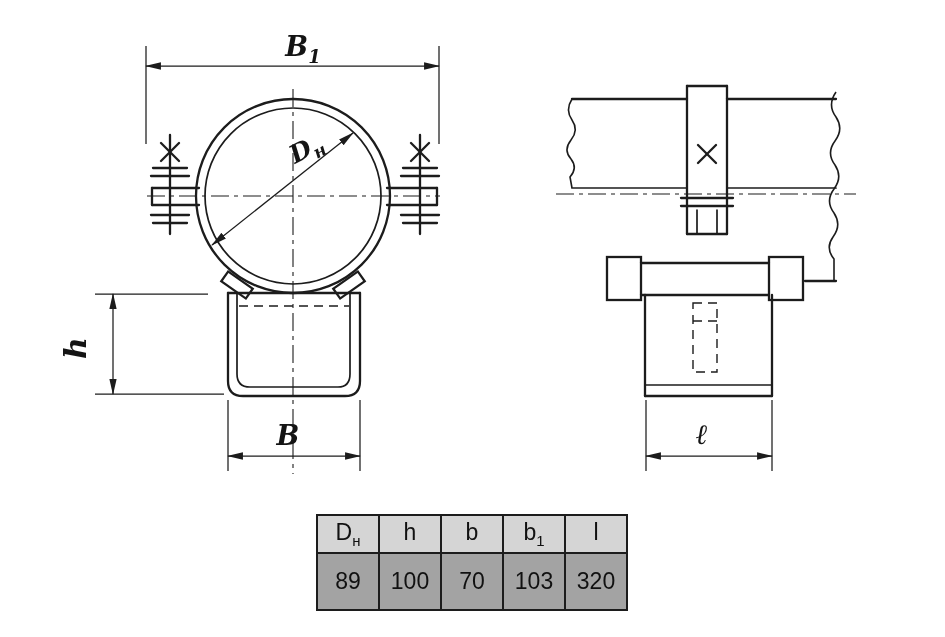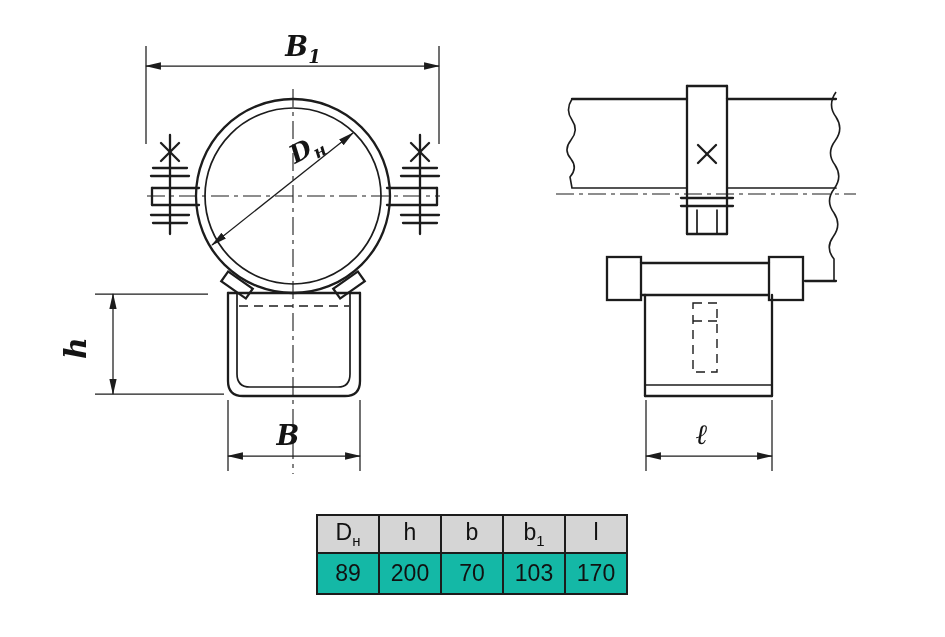--- a/index.html
+++ b/index.html
@@ -24,23 +24,23 @@
     font-family:"DejaVu Serif", serif;
     font-style:italic; font-weight:600; fill:#141414;
   }
 
   
   table.dims {
     position:absolute; left:316px; top:510px;
     border-collapse:collapse; table-layout:fixed;
   }
   table.dims td {
-    width:62px; height:41px; border:2px solid #1c1c1c;
+    width:62px; height:57px; border:2px solid #1c1c1c;
     text-align:center; vertical-align:middle;
-    font-size:23px; color:#111; background:#14b8a6;
+    font-size:23px; color:#111; background:#a3a3a3;
   }
   table.dims tr.hdr td { background:#d5d5d5; height:38px; }
   table.dims sub { font-size:15px; }
 </style>
 </head>
 <body>
 
 <div class="stage">
 
 <svg class="drawing" width="945" height="510" viewBox="0 0 945 510">
@@ -182,21 +182,21 @@
   <tbody>
         <tr class="hdr">
     <td><span>D</span><sub>н</sub></td>
     <td><span>h</span><sub></sub></td>
     <td><span>b</span><sub></sub></td>
     <td><span>b</span><sub>1</sub></td>
     <td><span>l</span><sub></sub></td>
   </tr>
   <tr>
     <td>89</td>
-    <td>200</td>
+    <td>100</td>
     <td>70</td>
     <td>103</td>
-    <td>170</td>
+    <td>320</td>
   </tr>
 </tbody>
     </table>
 
 </div>
 
 </body></html>

